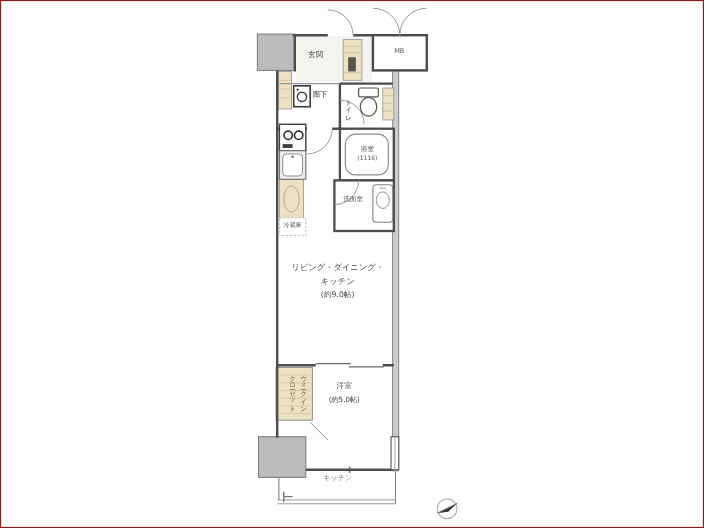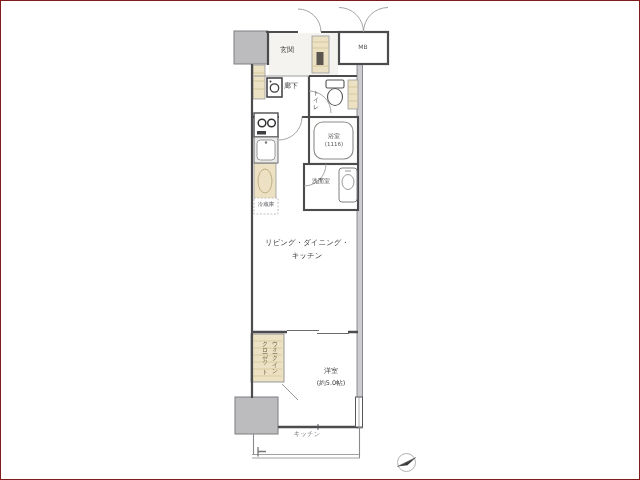--- a/index.html
+++ b/index.html
@@ -16,21 +16,21 @@
   .lbl-entrance{left:272px;top:44px;width:28px;font-size:7px;}
   .lbl-mb{left:348px;top:42px;width:28px;font-size:6px;color:#55555a;}
   .lbl-hall{left:276px;top:80px;width:28px;font-size:7px;}
   .lbl-toilet{left:310px;top:77px;height:36px;font-size:6px;writing-mode:vertical-rl;color:#4a4a4e;}
   .lbl-bath{left:310px;top:130px;width:46px;font-size:6px;line-height:9px;}
   .lbl-bath .sz{font-size:5.5px;color:#55555a;}
   .lbl-wash{left:303px;top:176px;width:34px;font-size:6px;}
   .lbl-fridge{left:252px;top:200px;width:26px;font-size:5.5px;color:#55555a;}
   .lbl-ldk{left:250px;top:236px;width:112px;font-size:7.5px;line-height:12.5px;}
   .lbl-ldk .sz{font-size:7px;}
-  .lbl-bedroom{left:300px;top:344px;width:60px;font-size:7px;line-height:12px;margin-top:20px;}
+  .lbl-bedroom{left:282px;top:344px;width:60px;font-size:7px;line-height:12px;}
   .lbl-bedroom .sz{font-size:6.5px;}
   .lbl-closet{left:255px;top:336px;width:24px;height:50px;font-size:6px;writing-mode:vertical-rl;
     color:#6b5f45;text-align:left;line-height:10px;}
   .lbl-closet span{display:block;}
   .lbl-balcony{left:282px;top:429px;width:48px;font-size:6.5px;color:#76767a;}
 </style>
 </head>
 <body>
 
 <div id="stage">
@@ -144,20 +144,21 @@
   <div class="lbl lbl-toilet">トイレ</div>
   <div class="lbl lbl-bath">
     <div>浴室</div>
     <div class="sz">(1116)</div>
   </div>
   <div class="lbl lbl-wash">洗面室</div>
   <div class="lbl lbl-fridge">冷蔵庫</div>
   <div class="lbl lbl-ldk">
     <div>リビング・ダイニング・</div>
     <div>キッチン</div>
+    <div class="sz">(約9.0帖)</div>
   </div>
   <div class="lbl lbl-bedroom">
     <div>洋室</div>
     <div class="sz">(約5.0帖)</div>
   </div>
   <div class="lbl lbl-closet">
     <span>ウォークイン</span>
     <span>クローゼット</span>
   </div>
   <div class="lbl lbl-balcony">キッチン</div>

